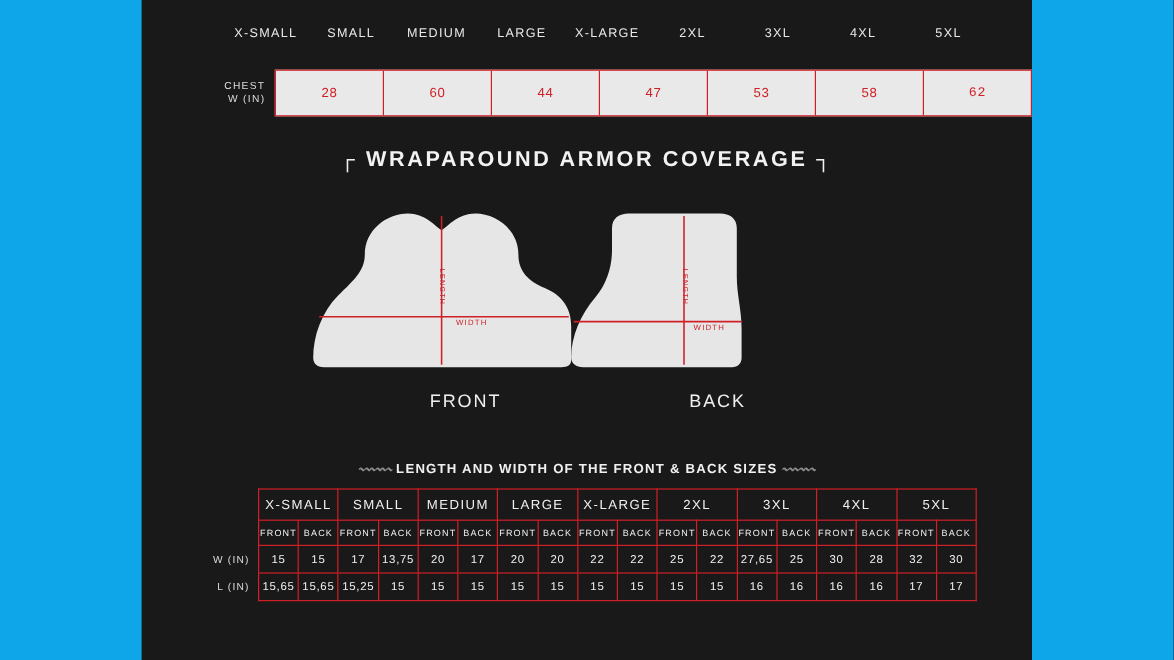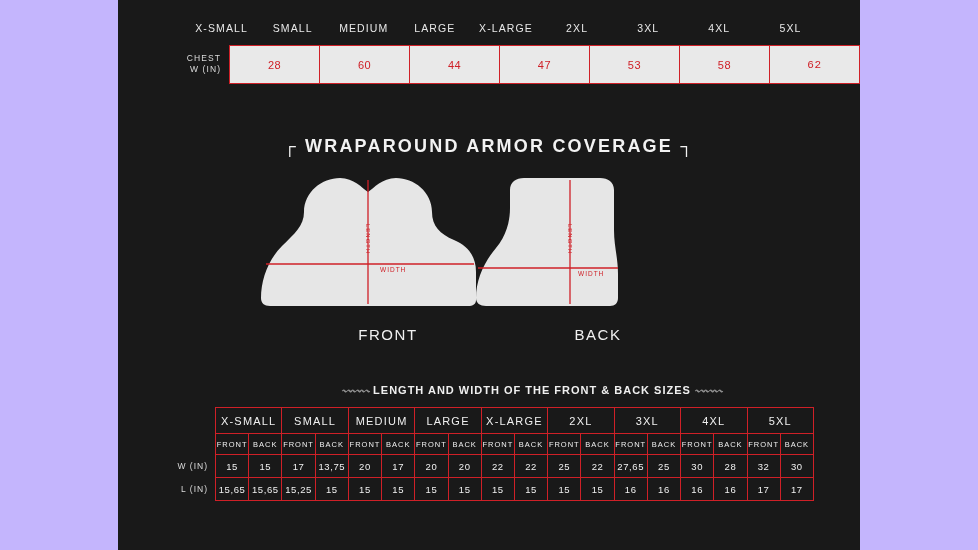--- a/index.html
+++ b/index.html
@@ -10,21 +10,21 @@
   body {
     width: 978px;
     height: 550px;
     font-family: "Liberation Sans", sans-serif;
     overflow: hidden;
   }
   #page {
     position: relative;
     width: 978px;
     height: 550px;
-    background: #c4b5fd;
+    background: #0ea5e9;
   }
   #sheet {
     position: absolute;
     left: 118px;
     top: 0;
     width: 742px;
     height: 550px;
     background: #191919;
   }
 
@@ -43,21 +43,21 @@
   .chest-headrow .hcell {
     flex: 1 1 0;
     text-align: center;
     color: #e8e8e8;
     font-size: 10.5px;
     letter-spacing: 1.1px;
     font-family: "Liberation Sans", sans-serif;
   }
   .chest-body {
     display: flex;
-    margin-top: 11px;
+    margin-top: 24px;
     padding-left: 44px;
   }
   .chest-label {
     width: 68px;
     text-align: right;
     padding-right: 8px;
     box-sizing: border-box;
     color: #dcdcdc;
     font-size: 8.5px;
     letter-spacing: 1.1px;
@@ -82,21 +82,21 @@
     color: #cf2027;
     font-size: 11px;
     letter-spacing: 0.6px;
   }
   .chest-grid .cell:last-child { border-right: none; font-family: Liberation Mono, monospace; }
 
   
   .coverage-title {
     position: absolute;
     left: 0;
-    top: 136px;
+    top: 122px;
     width: 742px;
     text-align: center;
     color: #f2f2f2;
     font-size: 18px;
     letter-spacing: 2.2px;
     font-weight: bold;
   }
   .coverage-title .brk {
     color: #f2f2f2;
     font-weight: normal;
@@ -144,21 +144,20 @@
   .lw-title {
     position: absolute;
     left: 0;
     top: 382px;
     width: 742px;
     text-align: center;
     color: #f0f0f0;
     font-size: 11px;
     letter-spacing: 1px;
     font-weight: bold;
-    margin-left: 43px;
   }
   .lw-title .dash {
     color: #8e8e8e;
     font-size: 10px;
     letter-spacing: -1px;
     font-weight: normal;
   }
 
   
   .lw-wrap {

